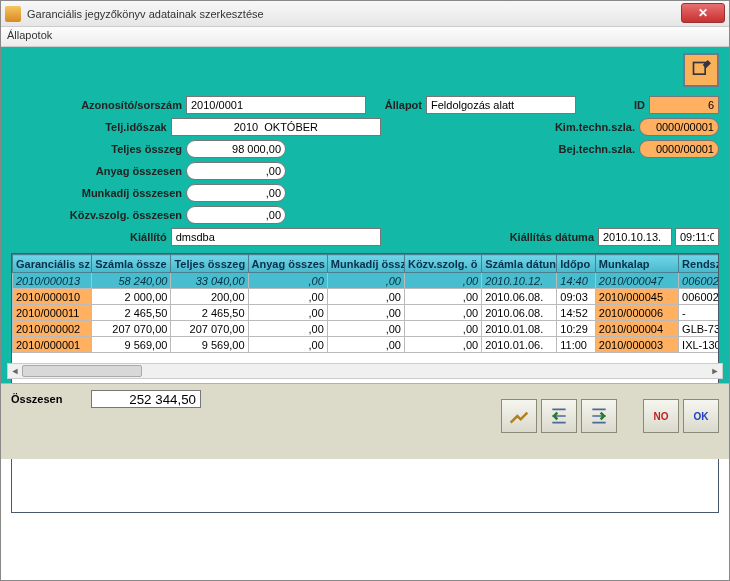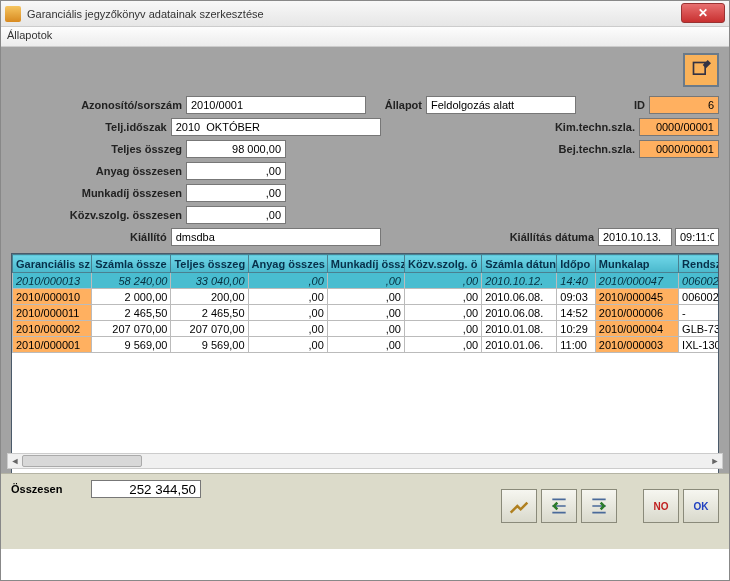--- a/index.html
+++ b/index.html
@@ -44,42 +44,42 @@
   .menubar {
     height: 20px;
     background: linear-gradient(#fdfdfd,#ececec);
     border-bottom: 1px solid #ccc;
     padding: 2px 6px;
     font-size: 11px;
     color:#333;
   }
   
   .content {
-    background: #a3a3a3;
+    background: #14b8a6;
     padding: 8px 10px 4px 10px;
-    height: 426px;
+    height: 336px;
     position: relative;
   }
   .edit-icon-btn {
     position:absolute; right:10px; top:6px;
     width:36px; height:34px;
     background:#f9b25a;
     border:2px solid #6a7a8a;
     display:flex;align-items:center;justify-content:center;
     cursor:pointer;
   }
   .edit-icon-btn svg { width:20px; height:20px; }
   .form-area { margin-top: 40px; }
   .form-row { display:flex; align-items:center; margin-bottom:2px; height:20px;}
   .lbl { text-align:right; font-weight:bold; color:#222; padding-right:4px;}
   .inp {
     background:#fff; border:1px solid #777; height:18px;
     padding:1px 4px; font-family:inherit; font-size:11px;
   }
-  .inp.r { text-align:right; }
+  .inp.r { text-align:right;border-radius:9px; }
   .inp.orange { background:#ffb060; }
   .form-left { width: 370px; display:flex; align-items:center;}
   .form-right { flex:1; display:flex; align-items:center;}
   .lbl1 { width:175px;}
   .inp-id { width:180px;}
   .inp-num { width:100px;}
   .lbl-all { width:45px; text-align:right; font-weight:bold; padding-right:4px;}
   .inp-all { width:150px;}
   .lbl-r { width:100px; text-align:right; font-weight:bold; }
   .inp-rid { width:70px; text-align:right;}
@@ -184,21 +184,21 @@
         <input class="inp inp-all" value="Feldolgozás alatt" style="">
         <span class="sp"></span>
         <span class="lbl" style="width:24px">ID</span>
         <input class="inp orange inp-rid" value="6" style="">
       </div>
     </div>
 
     <div class="form-row">
       <div class="form-left">
         <span class="lbl lbl1">Telj.időszak</span>
-        <input class="inp" style="width: 230px;" value="2010  OKTÓBER">
+        <input class="inp" style="width: 230px; text-align: center;" value="2010  OKTÓBER">
       </div>
       <div class="form-right">
         <span class="sp"></span>
         <span class="lbl lbl-r">Kim.techn.szla.</span>
         <input class="inp orange inp-orange r" value="0000/00001" style="">
       </div>
     </div>
 
     <div class="form-row">
       <div class="form-left">

